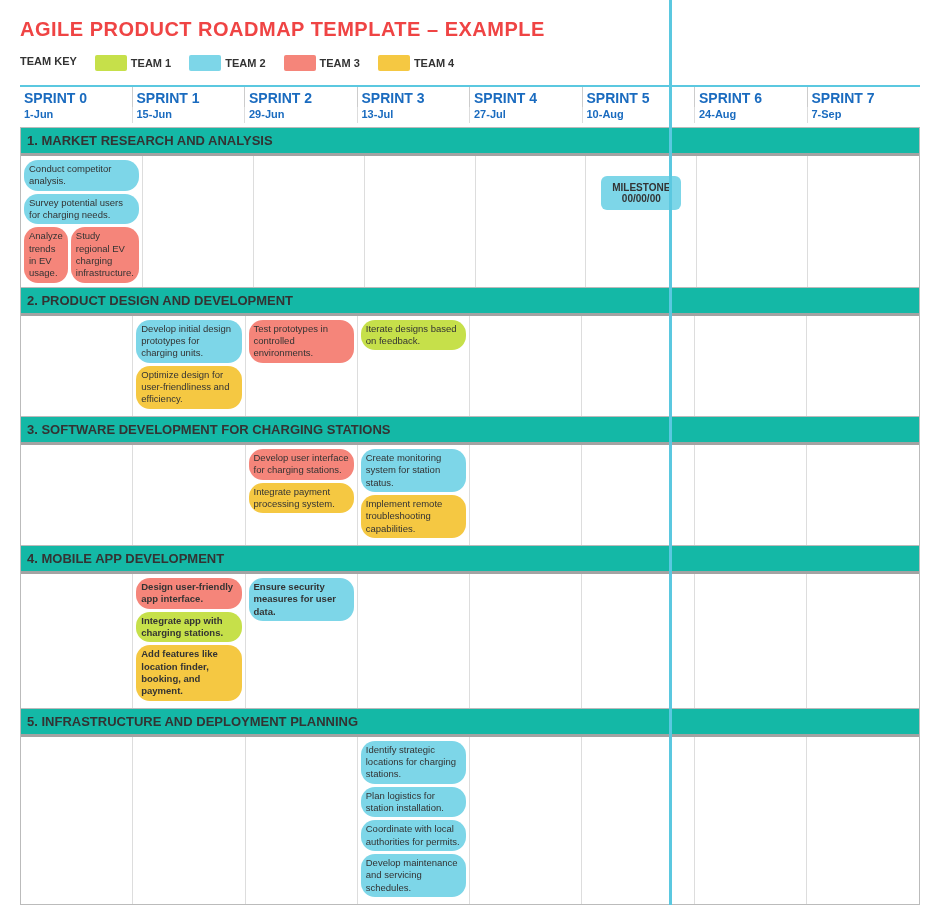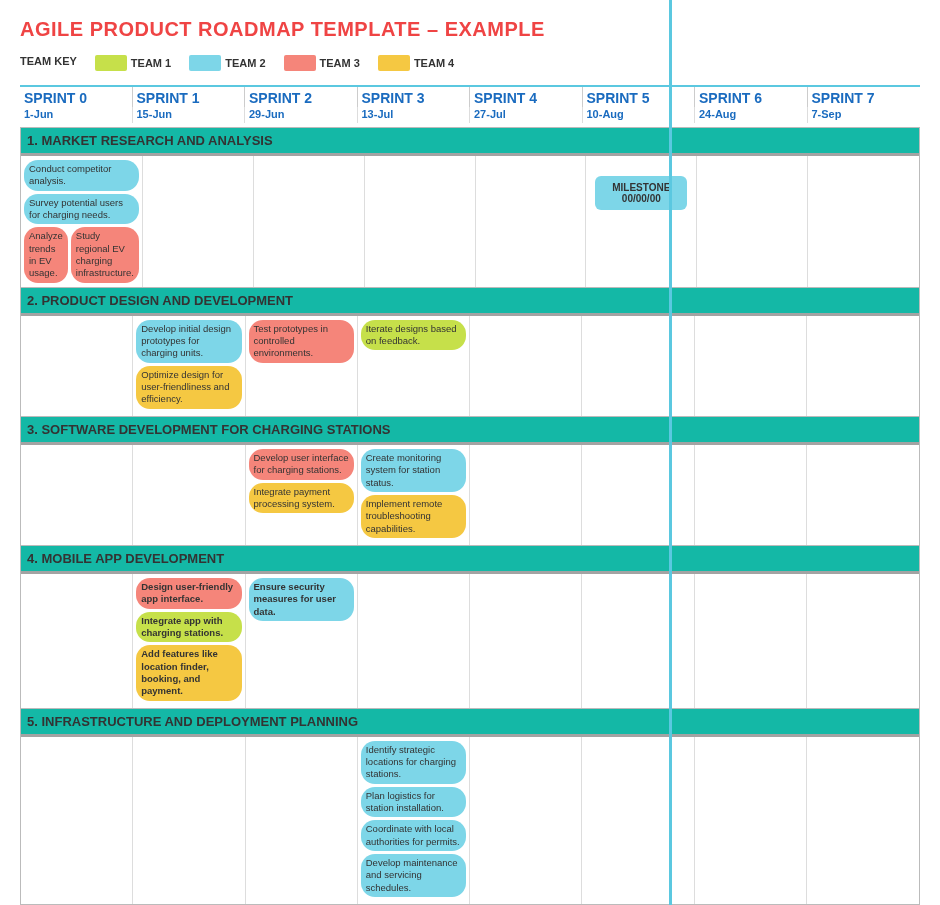--- a/index.html
+++ b/index.html
@@ -103,21 +103,21 @@
       top: 20px;
       left: 50%;
       transform: translateX(-50%);
       background: #7dd6e8;
       border-radius: 6px;
       padding: 6px 1px;
       font-size: 10px;
       font-weight: bold;
       text-align: center;
       color: #333;
-      width: 92px;
+      width: 80px;
       z-index: 2;
     }
 
     
     .timeline-line {
       position: fixed;
       top: 0;
       bottom: 0;
       width: 3px;
       background: #5bc8e0;

